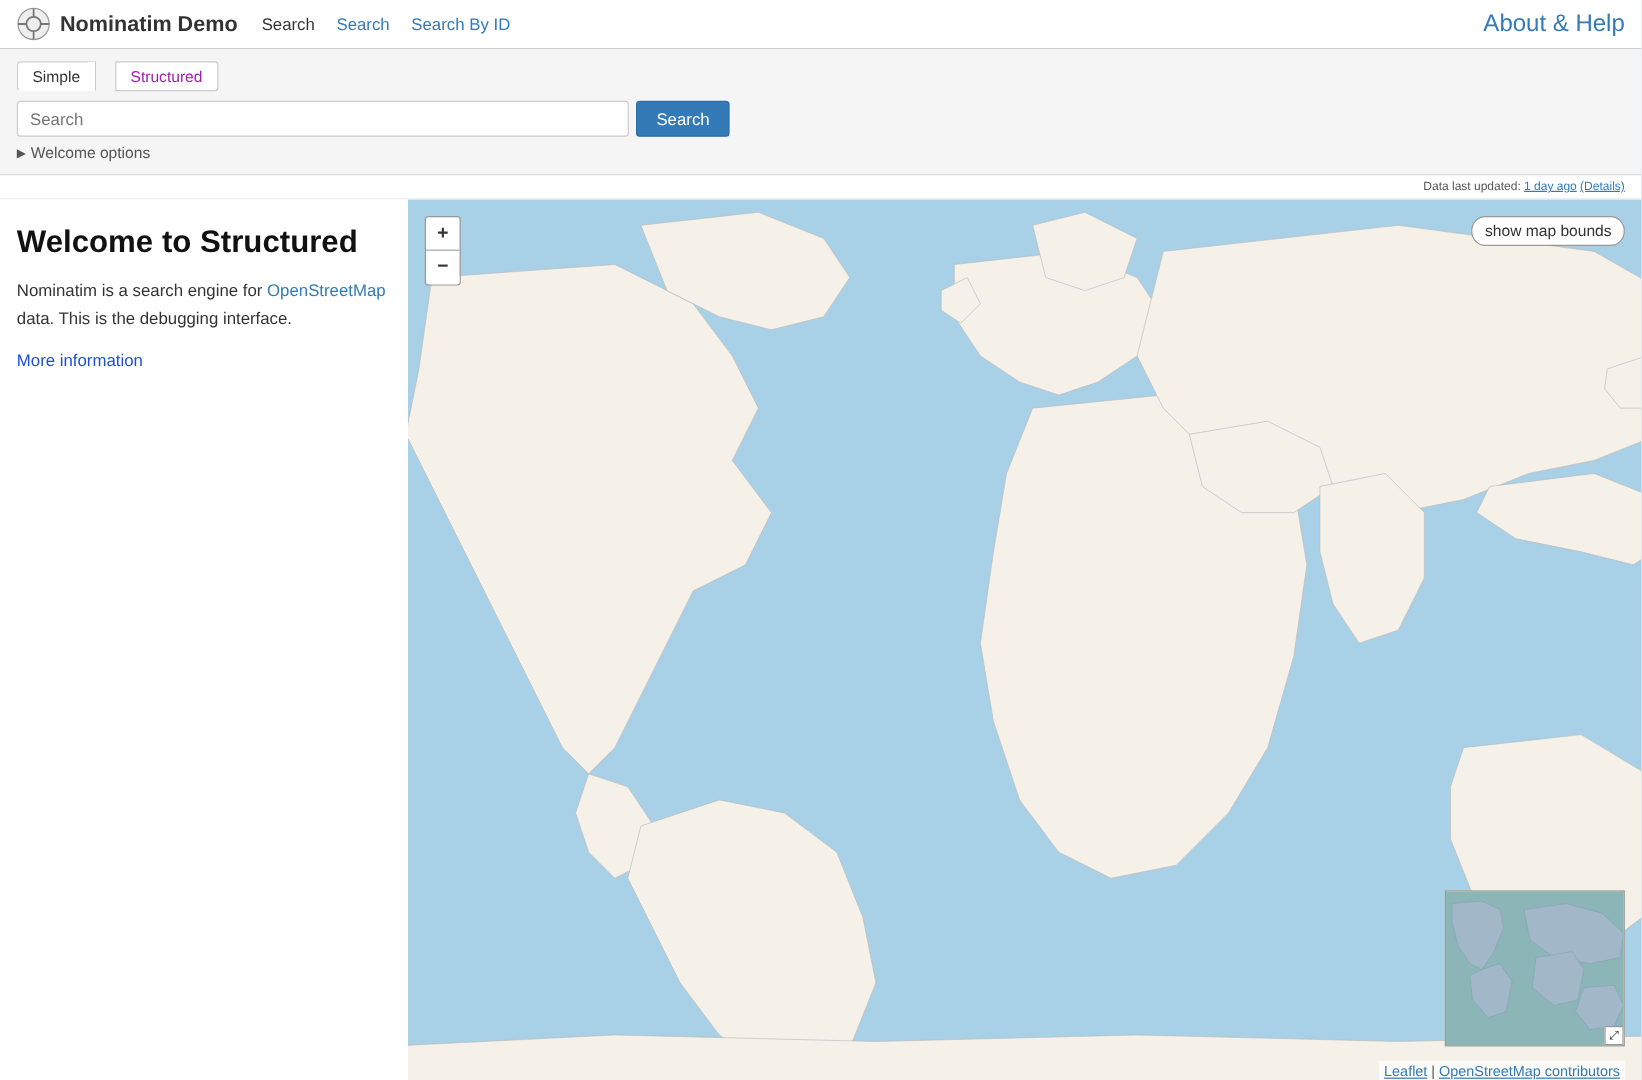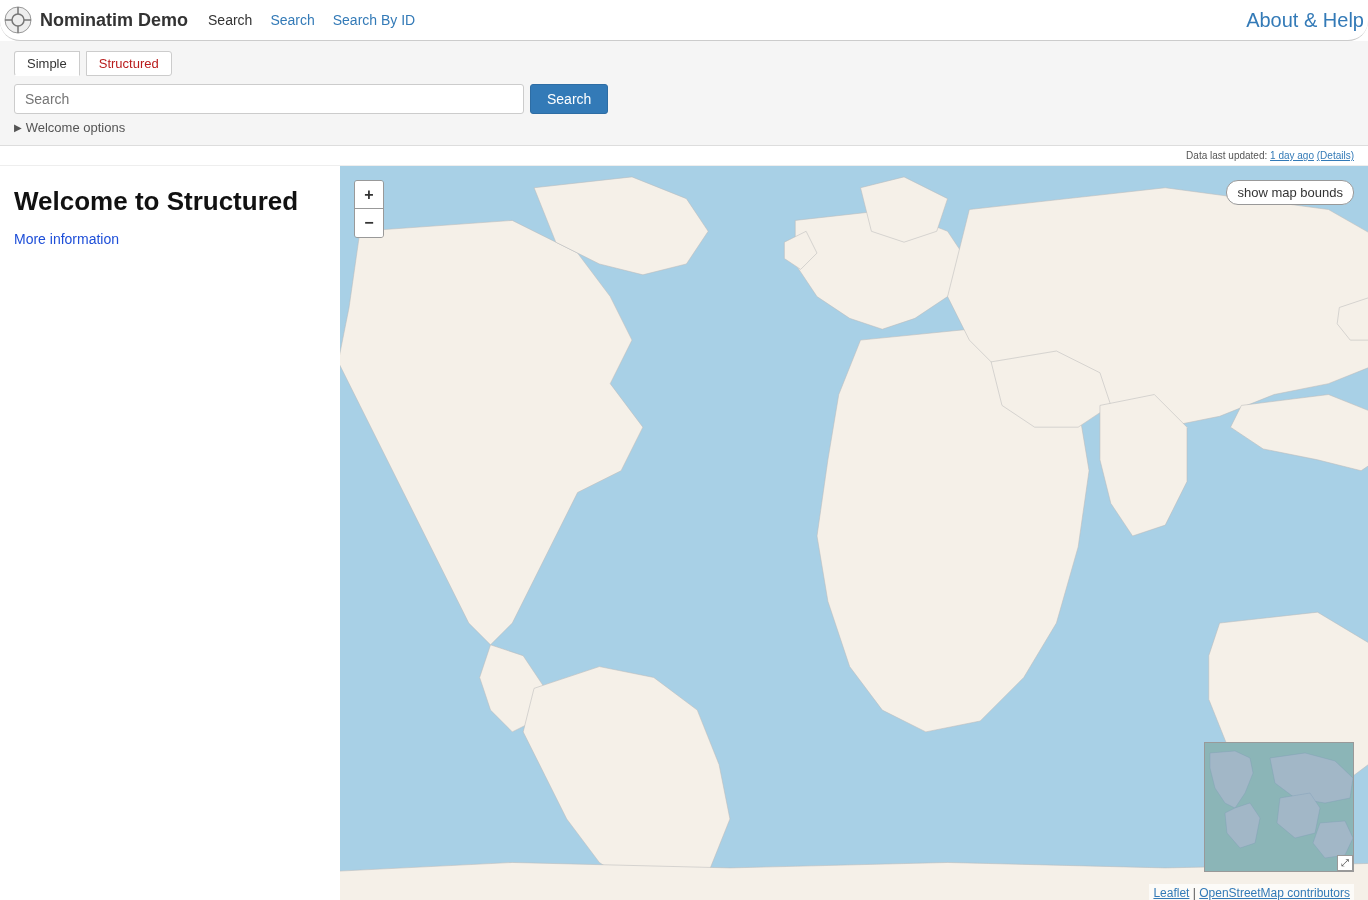--- a/index.html
+++ b/index.html
@@ -2,24 +2,23 @@
 <html><head>
   <meta charset="utf-8">
   <style>
     * { box-sizing: border-box; margin: 0; padding: 0; }
     body { font-family: Arial, sans-serif; font-size: 14px; background: #fff; color: #333; }
 
     
     #header {
       display: flex;
       align-items: center;
-      padding: 6px 4px;
+      padding: 6px 14px;
       border-bottom: 1px solid #ccc;
       background: #fff;
-      border-radius: 20px;
     }
     #header-logo {
       width: 28px;
       height: 28px;
       margin-right: 8px;
     }
     #header-title {
       font-size: 18px;
       font-weight: bold;
       color: #333;
@@ -46,21 +45,21 @@
     }
 
     
     #search-area {
       background: #f5f5f5;
       border-bottom: 1px solid #ddd;
       padding: 10px 14px;
     }
     #search-tabs {
       display: flex;
-      gap: 6px;
+      gap: 16px;
       margin-bottom: 8px;
     }
     .tab-btn {
       padding: 4px 12px;
       border: 1px solid #ccc;
       background: #fff;
       cursor: pointer;
       font-size: 13px;
       color: #333;
     }
@@ -69,21 +68,21 @@
       border-bottom: 1px solid #fff;
       font-weight: normal;
     }
     .tab-btn:first-child {
       border-radius: 3px 0 0 3px;
     }
     .tab-btn:last-child {
       border-radius: 0 3px 3px 0;
     }
     .tab-btn.structured {
-      color: #b91c1c;
+      color: #a21caf;
     }
     #search-row {
       display: flex;
       gap: 6px;
       align-items: center;
     }
     #search-input {
       flex: 1;
       padding: 6px 10px;
       border: 1px solid #ccc;
@@ -299,20 +298,23 @@
 <div id="data-updated-bar">
   <span>Data last updated:</span>
   <a href="#">1 day ago</a>
   <a href="#">(Details)</a>
 </div>
 
 <div id="main-content">
 
   <div id="left-panel">
     <h1 id="welcome-title">Welcome to Structured</h1>
+    <p id="welcome-desc">
+      <span>Nominatim is a search engine for </span><a href="#">OpenStreetMap</a><span> data. This is the debugging interface.</span>
+    </p>
     <a id="more-information-link" href="#">More information</a>
   </div>
 
   <div id="map-container">
 
     
     <svg id="map-svg" viewBox="0 0 1028 680" preserveAspectRatio="xMidYMid slice" xmlns="http://www.w3.org/2000/svg">
 
       <rect class="ocean" width="1028" height="680"></rect>
 

